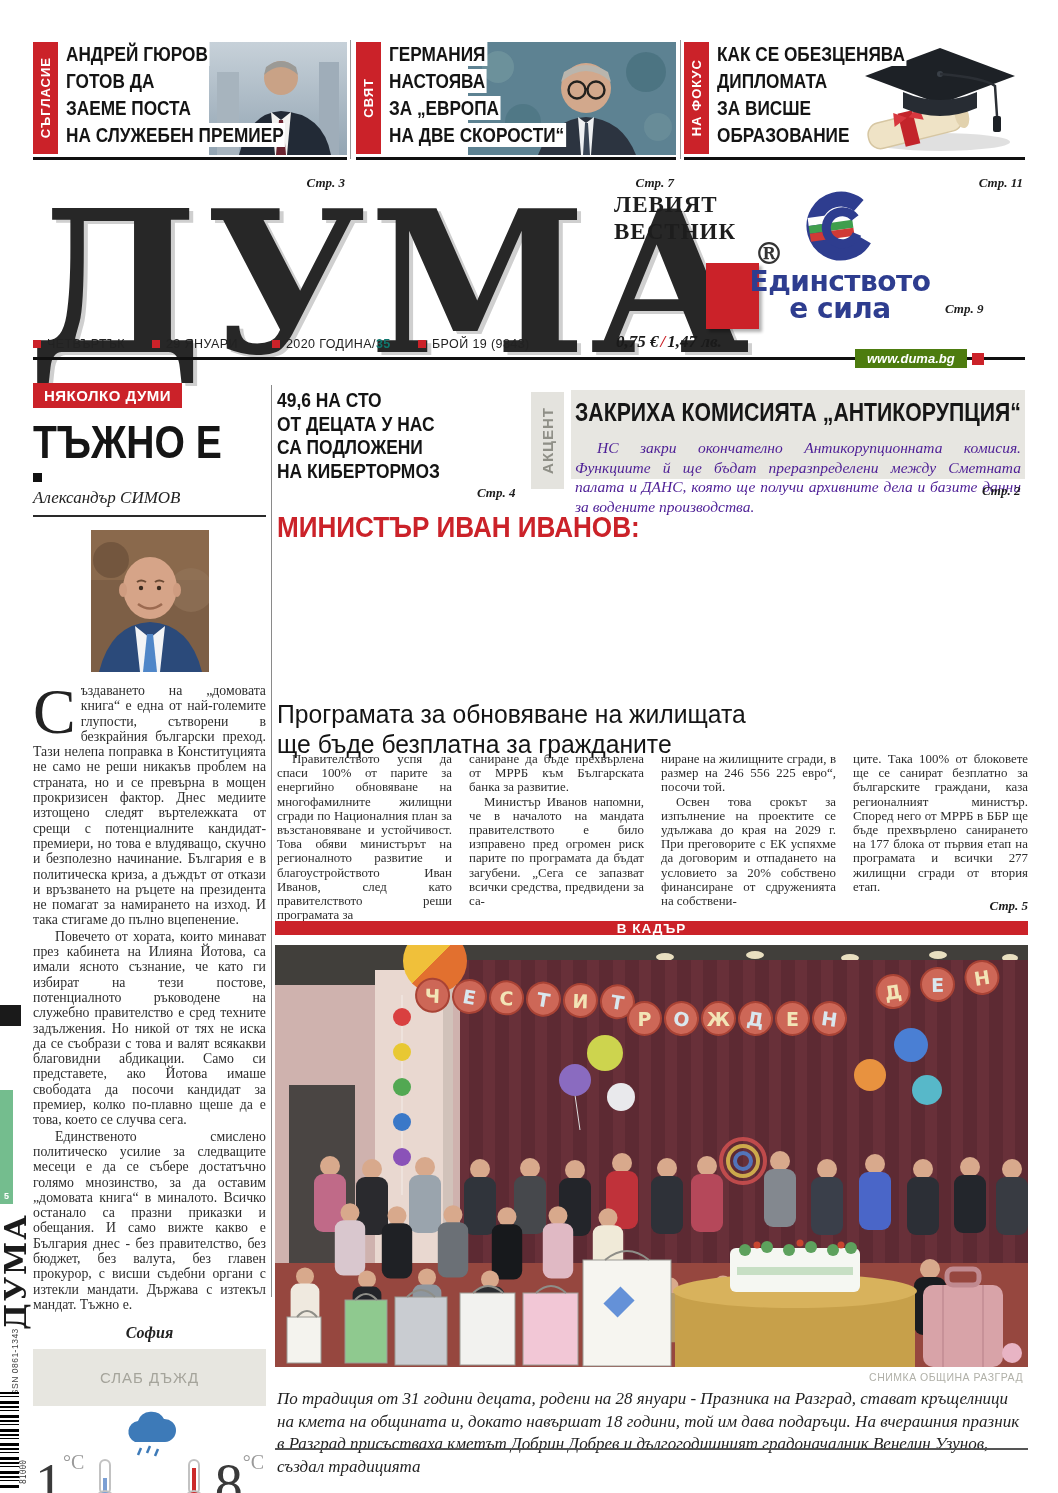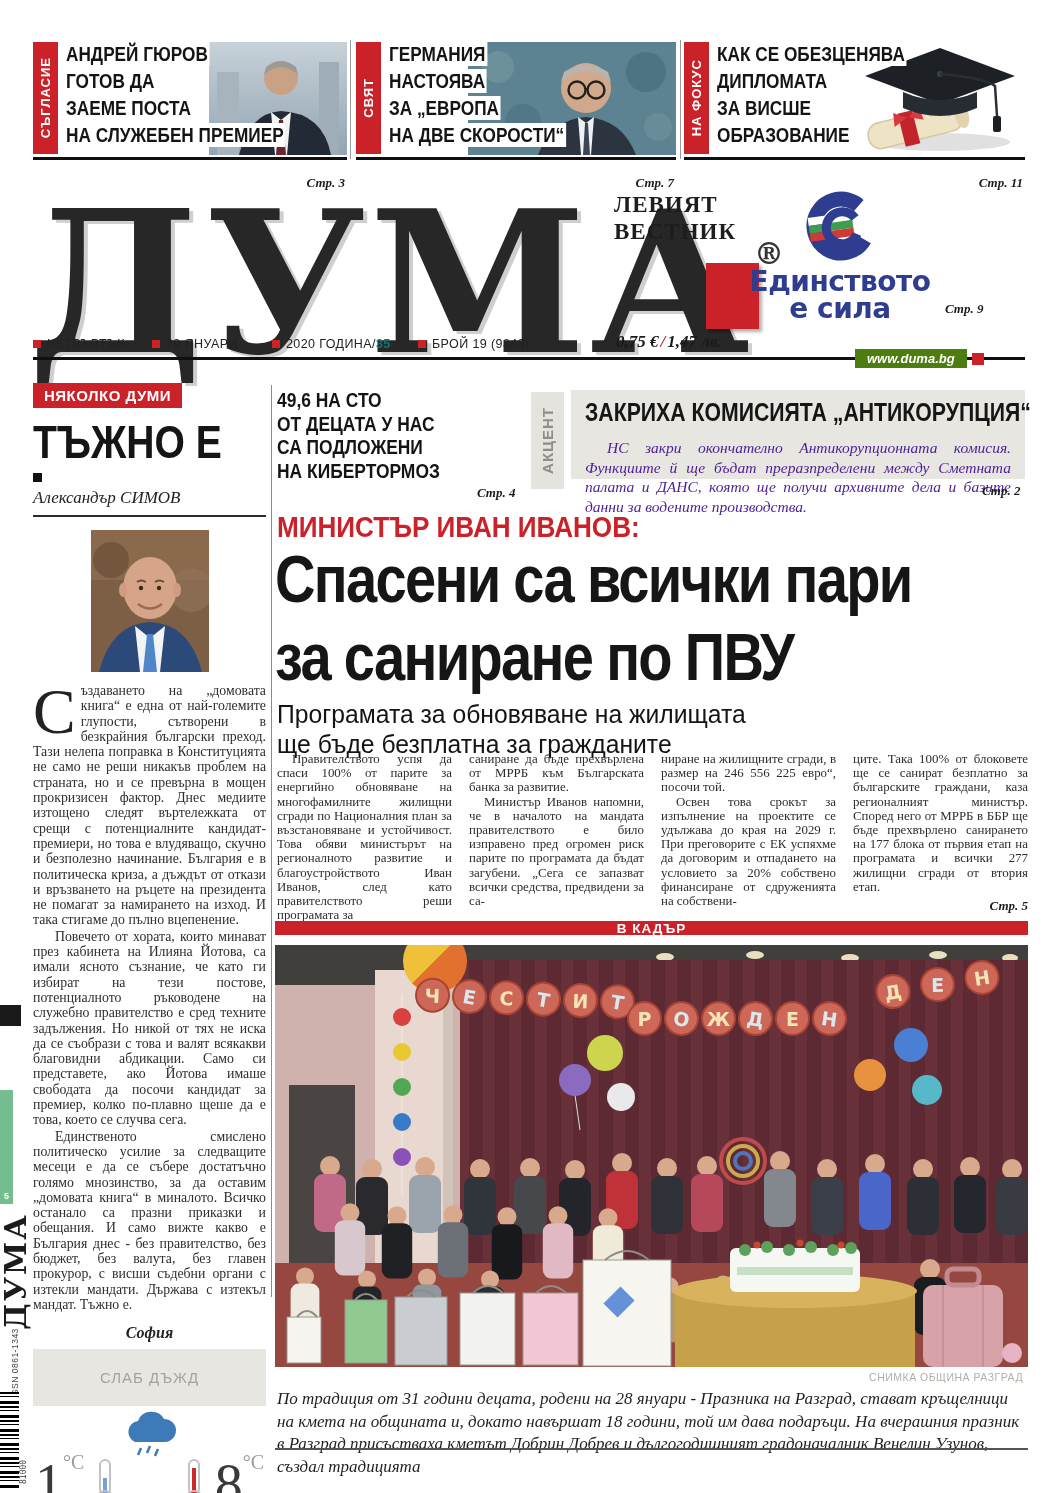--- a/index.html
+++ b/index.html
@@ -85,21 +85,21 @@
 
   
   #cyber{left:277px;top:388px;width:256px;}
   .cyb-line{display:block;height:23.5px;line-height:23.5px;}
   .cyb-line span{display:inline-block;font:bold 20.5px "Liberation Sans",sans-serif;color:#141414;
                  transform:scaleX(.85);transform-origin:0 0;white-space:nowrap;background:#fff;}
   #cyber-icon{position:absolute;left:148px;top:-6px;z-index:-1;}
   #cyber-page{position:absolute;left:200px;top:97px;}
   #accent{left:531px;top:392px;width:33px;height:97px;background:#e4e3de;display:flex;align-items:center;justify-content:center;}
   #accent span{color:#8f8f87;font:bold 15px "Liberation Sans",sans-serif;letter-spacing:1px;}
-  #anticorr{left:571px;top:390px;width:454px;height:89px;background:#e7e6e1;box-sizing:border-box;padding:8px 14px 0;}
+  #anticorr{left:571px;top:390px;width:454px;height:89px;background:#e7e6e1;box-sizing:border-box;padding:8px 4px 0;}
   #anticorr-title{height:28px;}
   #anticorr-title span{display:inline-block;font:bold 25px "Liberation Sans",sans-serif;color:#161616;
                        transform:scaleX(.85);transform-origin:0 0;white-space:nowrap;}
   #anticorr-body{margin-top:12px;font:italic 15.5px/19.5px "Liberation Serif",serif;color:#4c1d95;text-align:justify;text-indent:22px;}
   #anticorr-page{left:982px;top:483px;}
 
   
   #kicker{left:277px;top:511px;height:32px;}
   #kicker span{display:inline-block;font:bold 29px "Liberation Sans",sans-serif;color:#cb2229;
                transform:scaleX(.9);transform-origin:0 0;white-space:nowrap;}
@@ -356,24 +356,20 @@
       <span class="vtext">АКЦЕНТ</span>
     </div>
 
   <div class="abs" id="anticorr">
     <div id="anticorr-title"><span>ЗАКРИХА КОМИСИЯТА „АНТИКОРУПЦИЯ“</span></div>
     <div id="anticorr-body">НС закри окончателно Антикорупционната комисия. Функциите й ще бъдат преразпределени между Сметната палата и ДАНС, която ще получи архивните дела и базите данни за водените производства.</div>
   </div>
   <div class="abs pageref" id="anticorr-page">Стр. 2</div>
 
   <div class="abs" id="kicker"><span>МИНИСТЪР ИВАН ИВАНОВ:</span></div>
-  <div class="abs" id="headline">
-    <span class="hl-line"><span>Спасени са всички пари</span></span>
-    <span class="hl-line"><span>за саниране по ПВУ</span></span>
-  </div>
   <div class="abs" id="subhead">
     <span class="sh-line"><span>Програмата за обновяване на жилищата</span></span>
     <span class="sh-line"><span>ще бъде безплатна за гражданите</span></span>
   </div>
   <div class="abs" id="story-cols">
     <div class="col">
         <p class="ind">Правителството успя да спаси 100% от парите за енергийно обновяване на многофамилните жилищни сгради по Националния план за възстановяване и устойчивост. Това обяви министърът на регионалното развитие и благоустройството Иван Иванов, след като правителството реши програмата за</p>
       </div>
     <div class="col">
         <p>саниране да бъде прехвърлена от МРРБ към Българската банка за развитие.</p>

